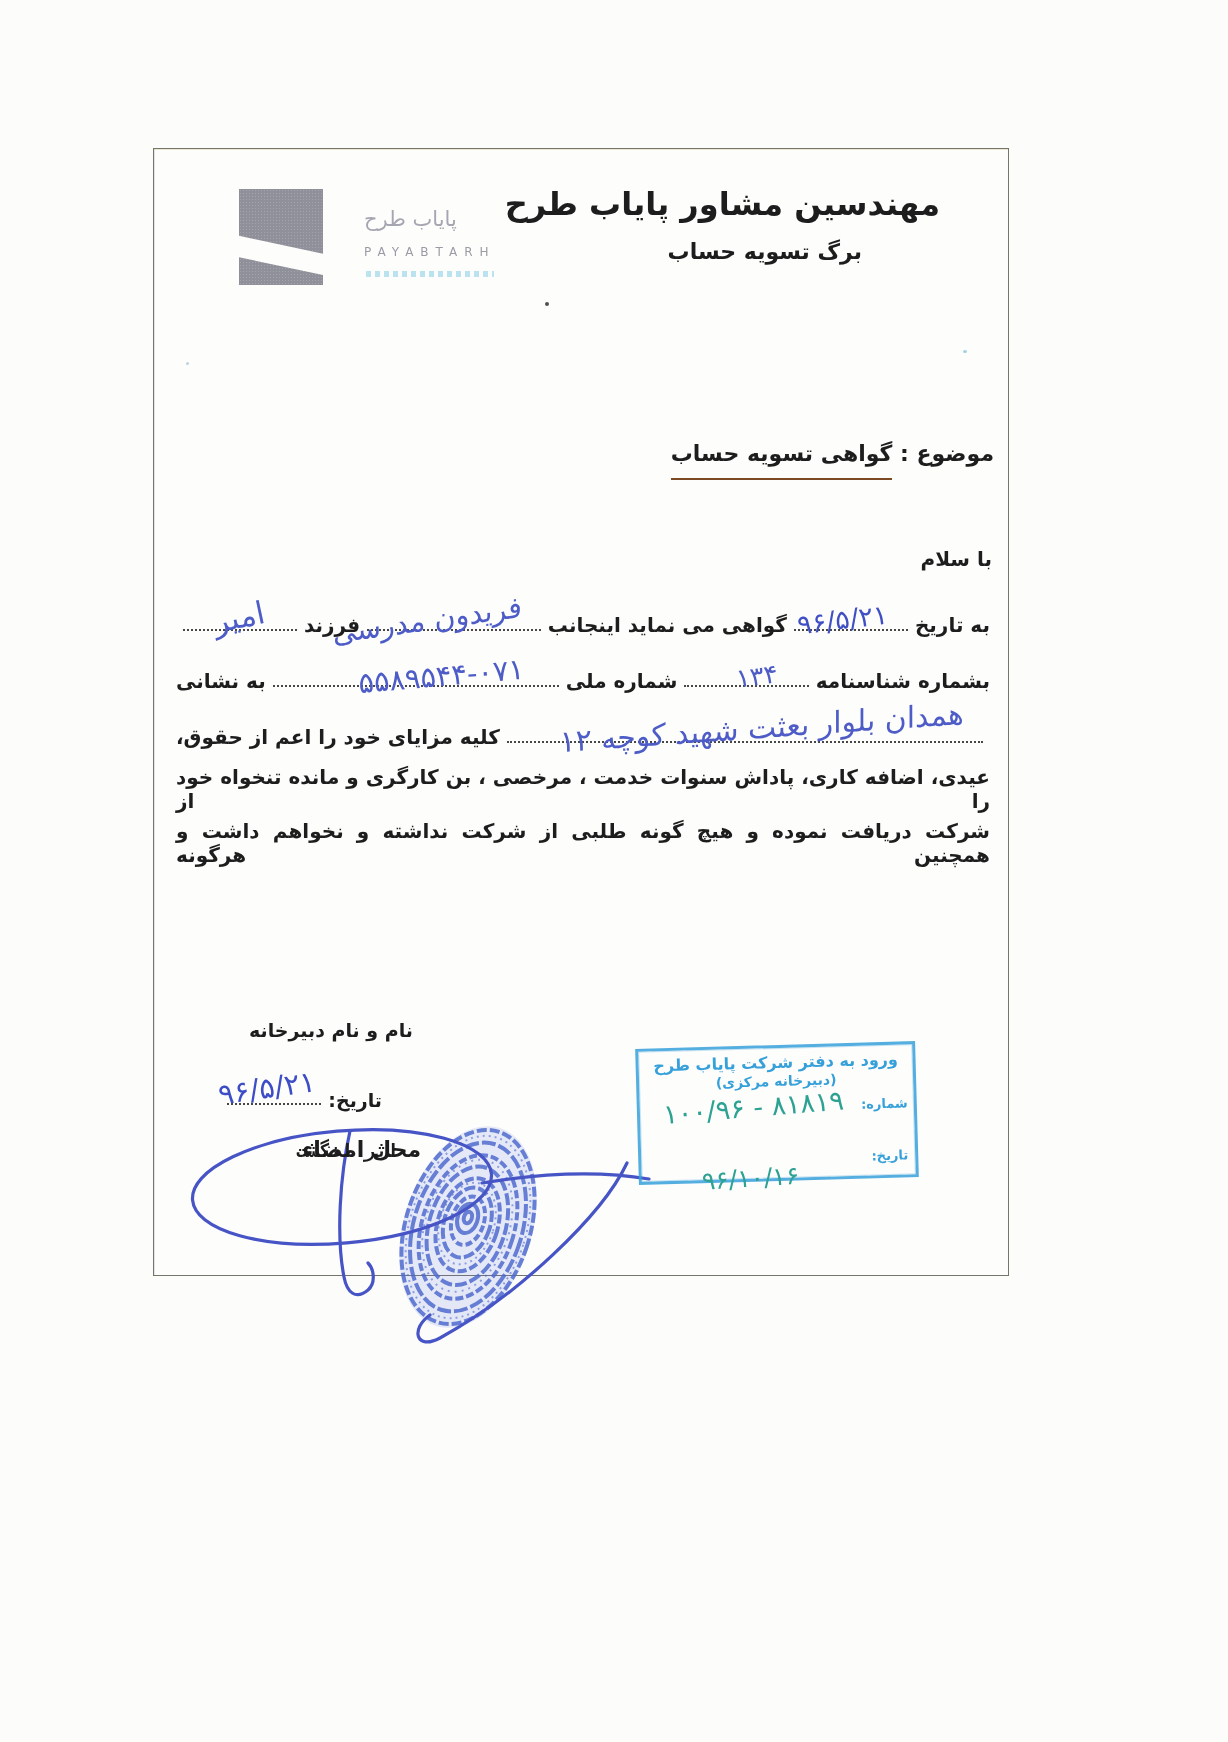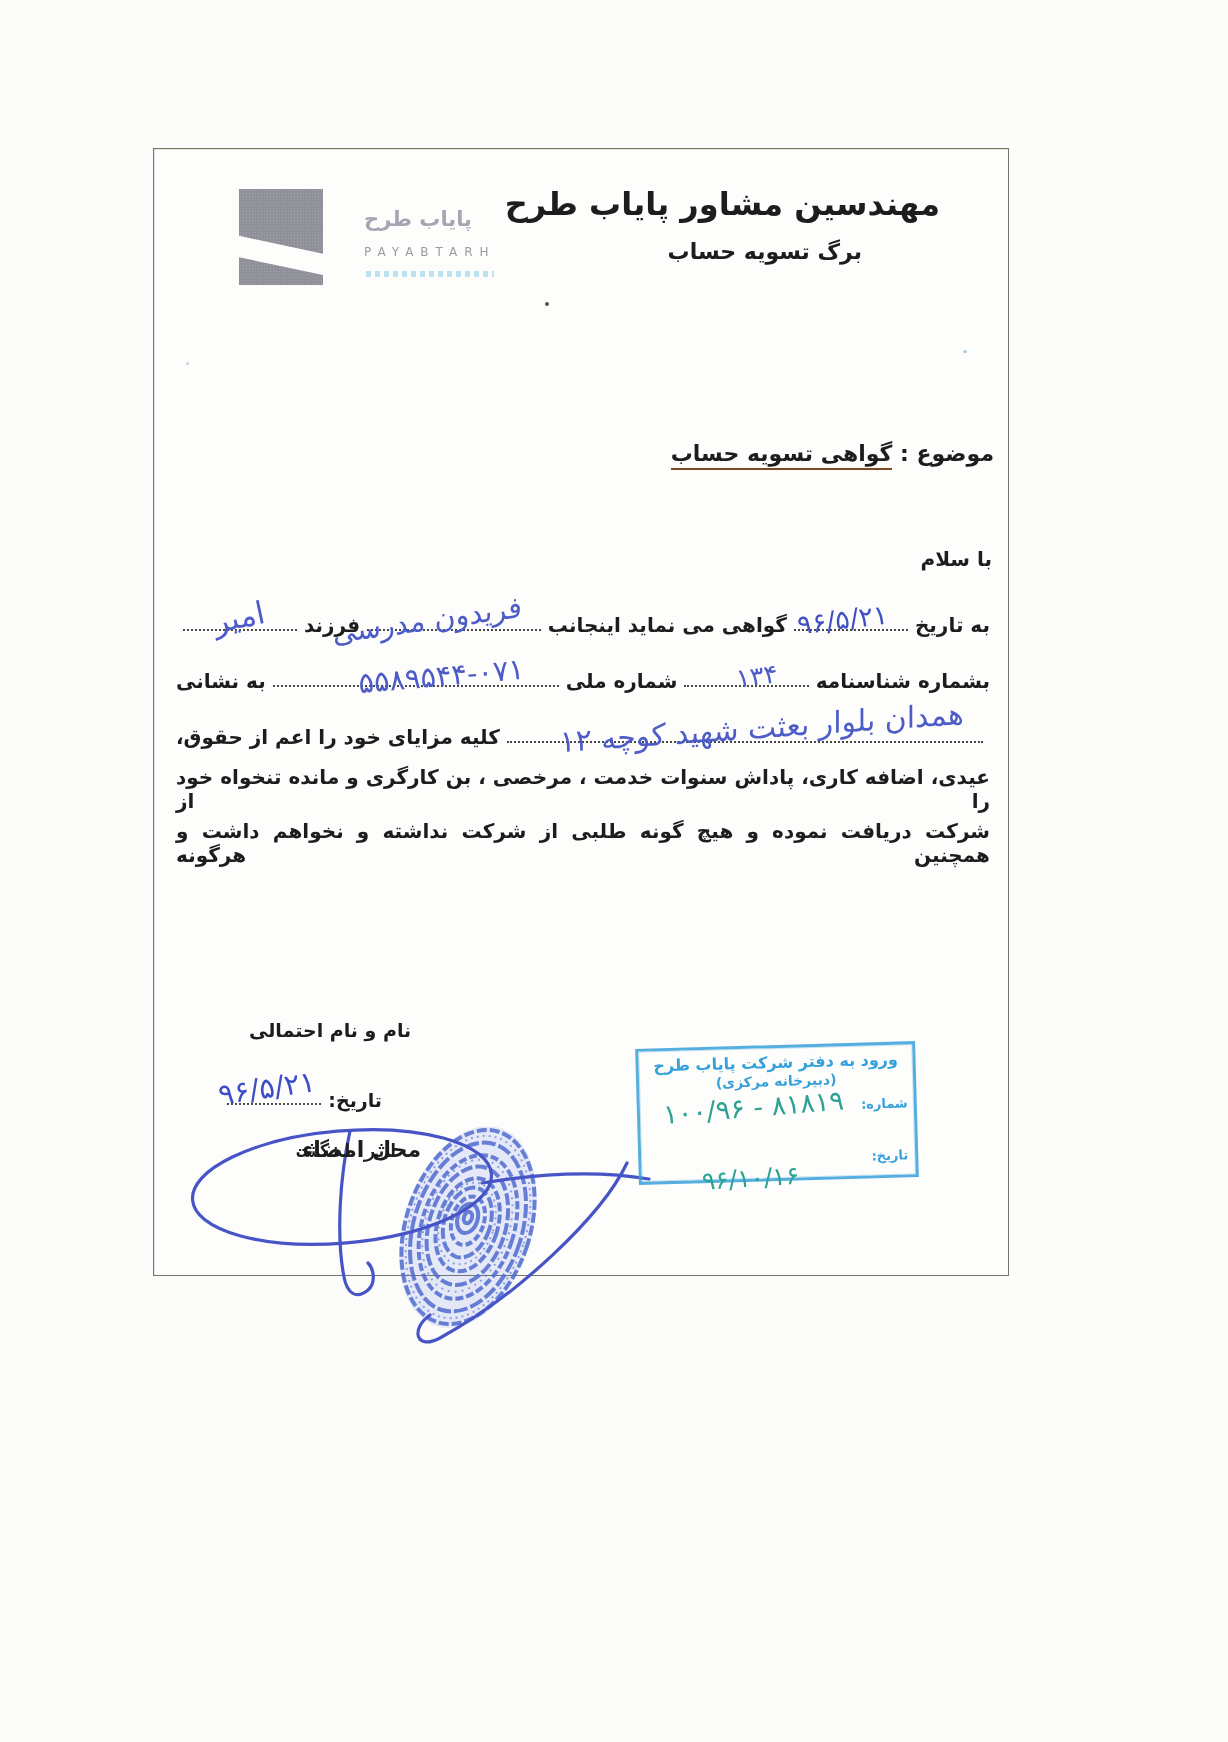--- a/index.html
+++ b/index.html
@@ -17,36 +17,36 @@
     background:#fdfdfc;
   }
   
   .logo-square { position:absolute; left:85px; top:40px; width:84px; height:96px;
     background:#8f909a;
     background-image:radial-gradient(rgba(255,255,255,.18) 1px, transparent 1px);
     background-size:3px 3px; overflow:hidden; }
   .logo-stripe { position:absolute; left:-8px; bottom:18px; width:110px; height:21px;
     background:#fdfdfc; transform:rotate(12deg); }
   .logo-fa { position:absolute; left:210px; top:58px; font-size:21px; color:#a6a6b2;
-    direction:rtl; filter:blur(.4px); font-weight:700; }
+    direction:rtl; filter:blur(.4px); font-weight:400; }
   .logo-fa-ghost { position:absolute; left:232px; top:38px; font-size:10px; color:#c3c3cc;
     direction:rtl; filter:blur(.6px); }
   .logo-en { position:absolute; left:210px; top:96px; font-size:12px; color:#9b9ba6;
     letter-spacing:7px; filter:blur(.3px); }
   .logo-tagline { position:absolute; left:212px; top:122px; width:128px; height:6px;
     background:repeating-linear-gradient(90deg,#aadcec 0 5px, transparent 5px 9px);
     opacity:.8; }
   .company-name { position:absolute; right:68px; top:36px; font-size:32px; font-weight:700;
     direction:rtl; }
   .form-title { position:absolute; right:146px; top:90px; font-size:22px; font-weight:700;
     direction:rtl; }
   
   .subject { position:absolute; right:14px; top:292px; font-size:22px; font-weight:700;
     direction:rtl; }
-  .subject .subj-value { border-bottom:2px solid #7b4a22; padding-bottom:2px; }
+  .subject .subj-value { border-bottom:2px solid #7b4a22; padding-bottom:12px; }
   .salutation { position:absolute; right:16px; top:398px; font-size:20px; font-weight:700;
     direction:rtl; }
   
   .bodyline { position:absolute; right:18px; left:22px; display:flex; direction:rtl;
     align-items:flex-end; font-size:20px; font-weight:700; color:#1d1d1d; height:40px; }
   .leader { flex:1; border-bottom:2px dotted #474747; height:4px; margin:0 7px 6px 7px;
     position:relative; min-width:40px; }
   .just { position:absolute; right:18px; left:22px; direction:rtl; font-size:20px;
     font-weight:700; text-align:justify; text-align-last:justify; }
   .line-right { position:absolute; right:18px; direction:rtl; font-size:20px; font-weight:700; }
@@ -144,21 +144,21 @@
     <div class="bodyline" style="top:560px;">
       <span class="leader" style="flex:1.25;">
         <span class="hw hw-addr">همدان بلوار بعثت شهید کوچه ۱۲</span>
       </span>
       <span>کلیه مزایای خود را اعم از حقوق،</span>
     </div>
 
     <div class="just" style="top:616px;">عیدی، اضافه کاری،  پاداش سنوات خدمت ، مرخصی ، بن کارگری و مانده تنخواه خود را از</div>
     <div class="just" style="top:670px;">شرکت دریافت نموده و هیچ گونه طلبی از شرکت نداشته و نخواهم داشت و همچنین هرگونه</div>
 
-    <div class="name-label">نام و نام احتمالی</div>
+    <div class="name-label">نام و نام دبیرخانه</div>
 
     <div class="date-row">
       <span>تاریخ:</span>
       <span class="leader">
         <span class="hw hw-sigdate ltr">۹۶/۵/۲۱</span>
       </span>
     </div>
 
     <div class="sig-place-label">محل امضاء</div>
     <div class="fingerprint-label">اثر انگشت</div>

